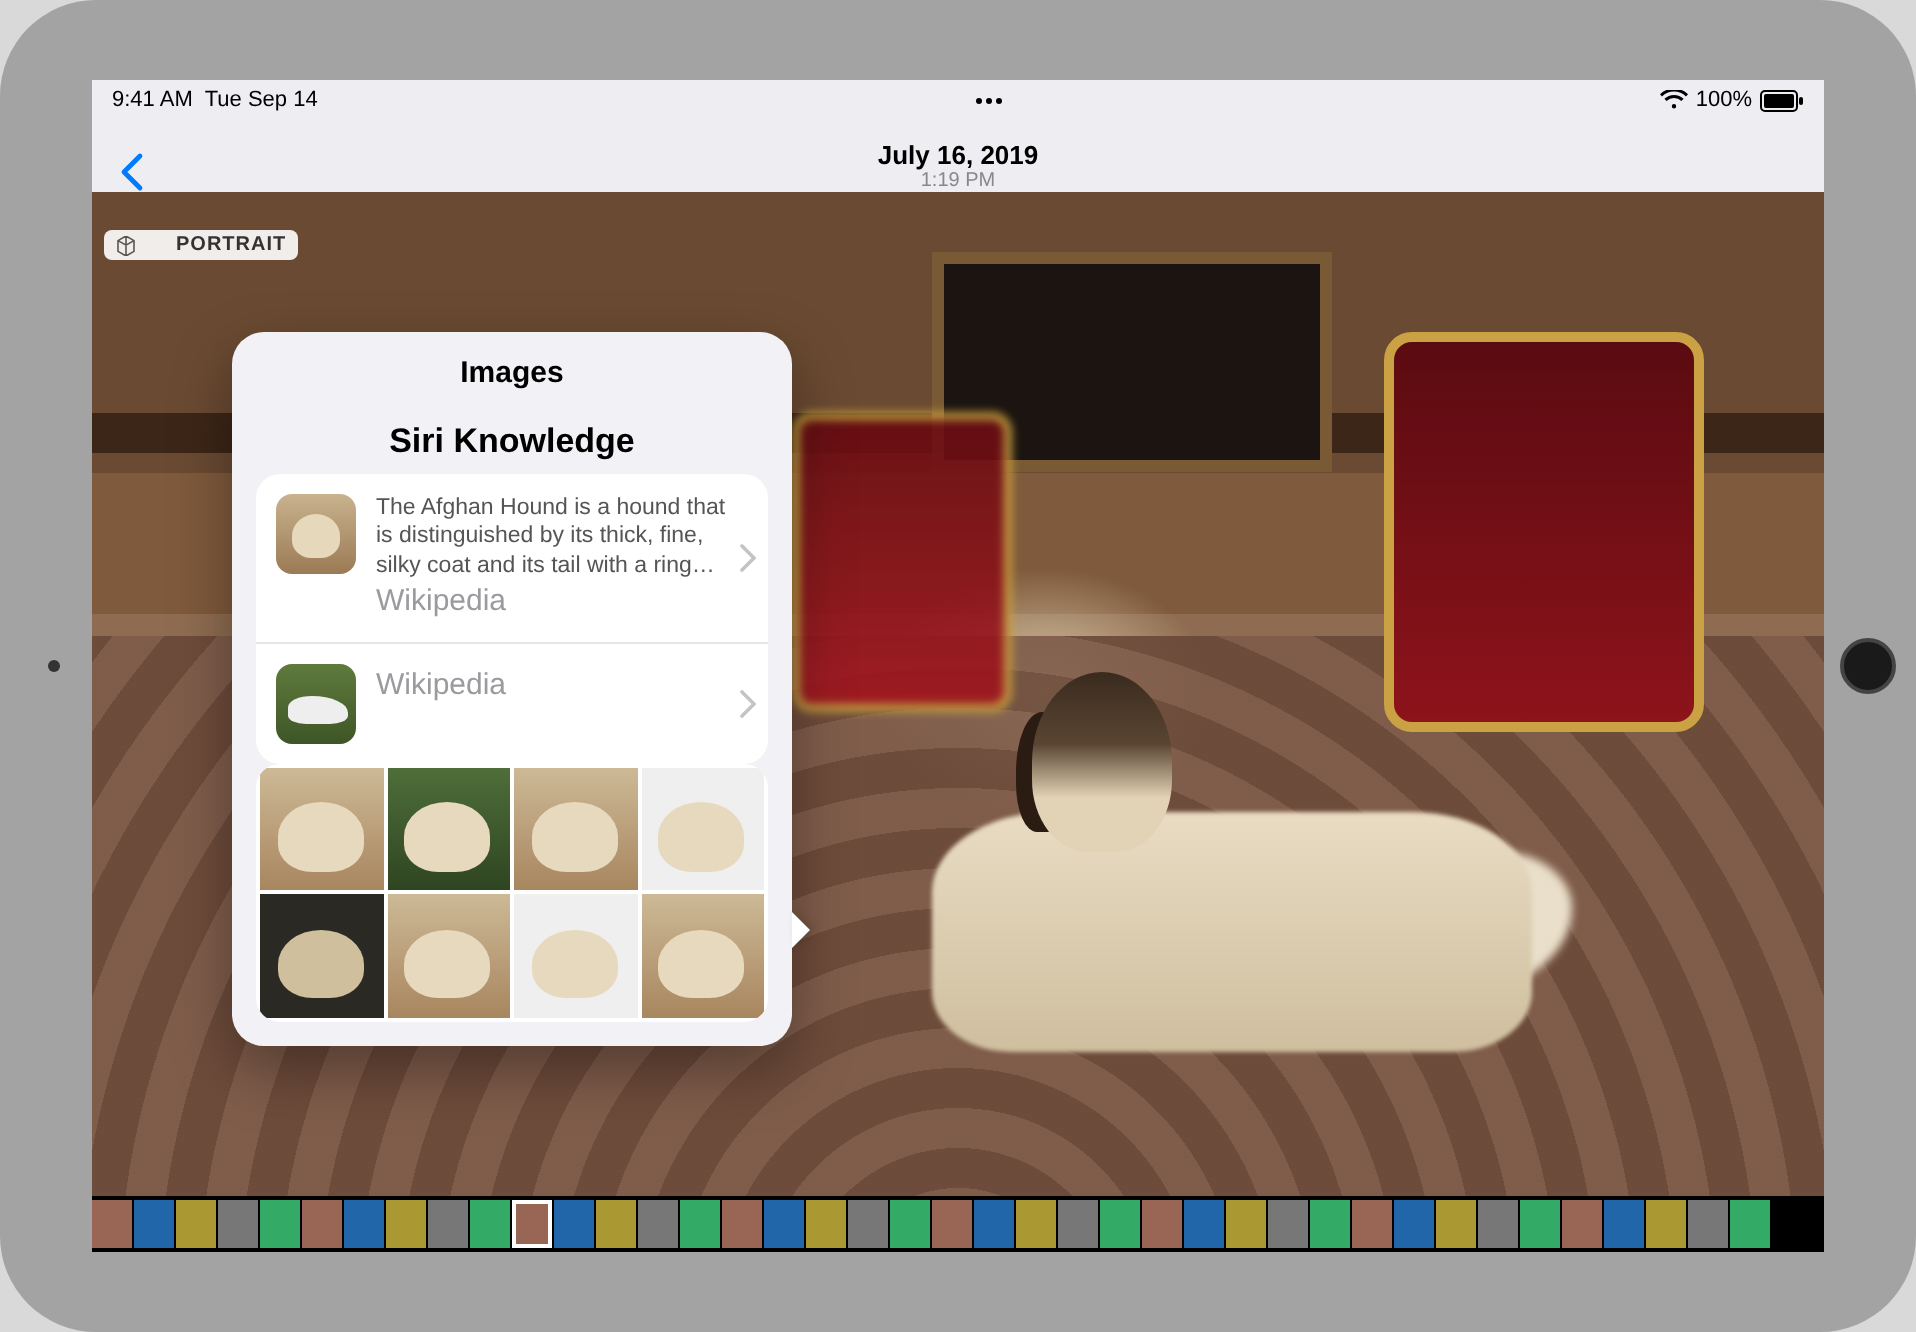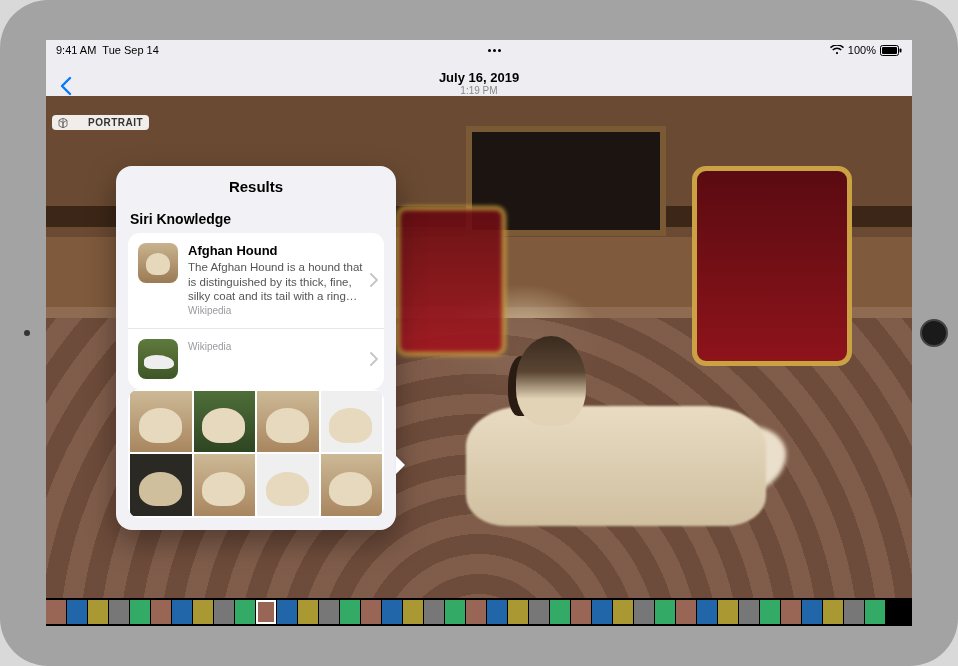--- a/index.html
+++ b/index.html
@@ -104,21 +104,21 @@
     box-shadow: 0 12px 30px rgba(0,0,0,.35);
     padding: 12px 0 12px 0;
   }
   .popover-arrow {
     position:absolute; right:-9px; top:290px;
     width:0; height:0; border-top:9px solid transparent; border-bottom:9px solid transparent;
     border-left:9px solid #fff;
     filter: drop-shadow(2px 0 2px rgba(0,0,0,.15));
   }
   .pop-title { text-align:center; font-weight:700; font-size:15px; margin-bottom:10px; }
-  .section-title { font-weight:700; font-size:14px; padding: 6px 14px 6px 14px; }
+  .section-title { font-weight:700; font-size:17px; padding: 6px 14px 6px 14px; text-align: center; }
   .card {
     background:#fff; margin: 0 12px; border-radius:12px;
     overflow:hidden;
   }
   .row {
     display:flex; gap:10px; padding:10px 8px 10px 10px; align-items:flex-start;
     position:relative;
   }
   .row + .row { border-top:1px solid #e6e6ea; }
   .thumb {
@@ -127,21 +127,21 @@
     position: relative; overflow: hidden;
   }
   .thumb::after{
     content:""; position:absolute; left:8px; top:10px; width:24px; height:22px;
     background:#e6d8bb; border-radius:50% 50% 40% 40%;
   }
   .thumb.b { background: linear-gradient(#5f7a3d,#3e5626);}
   .thumb.b::after{ background:#eee; left:6px; top:16px; width:30px; height:14px; border-radius: 40% 60% 30% 30%; }
   .row-text { flex:1; font-size:11.5px; color:#555; line-height:1.25; padding-right:12px;}
   .row-text .name { font-weight:700; font-size:13px; color:#000; margin-bottom:1px;}
-  .row-text .src { color:#9a9a9f; margin-top:2px; font-size:10px;}
+  .row-text .src { color:#9a9a9f; margin-top:2px; font-size:15px;}
   .chev { position:absolute; right:6px; top:50%; transform:translateY(-50%); color:#c4c4c8; }
 
   .img-grid {
     background:#fff; margin: 0 12px; border-radius:12px; overflow:hidden;
     display:grid; grid-template-columns: repeat(4, 1fr); gap:2px; padding:2px;
   }
   .img-grid .cell {
     aspect-ratio: 1/1;
     background: linear-gradient(#cdb996,#a8865f);
     position:relative;
@@ -235,28 +235,27 @@
 
         <div class="portrait-badge">
           <svg width="10" height="10" viewBox="0 0 10 10">
               <path d="M5 0 9 2.3v5.4L5 10 1 7.7V2.3z M5 0v10 M1 2.3 5 4.6 9 2.3 M5 4.6v5.4" stroke="#555" stroke-width=".8" fill="none"></path>
             </svg>
           <span>PORTRAIT</span>
         </div>
 
         <div class="popover">
           <div class="popover-arrow"></div>
-          <div class="pop-title">Results</div>
+          <div class="pop-title">Images</div>
 
           <div class="section-title">Siri Knowledge</div>
           <div class="card">
             <div class="row">
               <div class="thumb"></div>
               <div class="row-text">
-                <div class="name">Afghan Hound</div>
                 <div>The Afghan Hound is a hound that is distinguished by its thick, fine, silky coat and its tail with a ring…</div>
                 <div class="src">Wikipedia</div>
               </div>
               <span class="chev">
                 <svg width="8" height="14" viewBox="0 0 8 14">
                     <path d="M1 1l6 6-6 6" stroke="#c4c4c8" stroke-width="1.8" fill="none" stroke-linecap="round"></path>
                   </svg>
               </span>
             </div>
             <div class="row">

